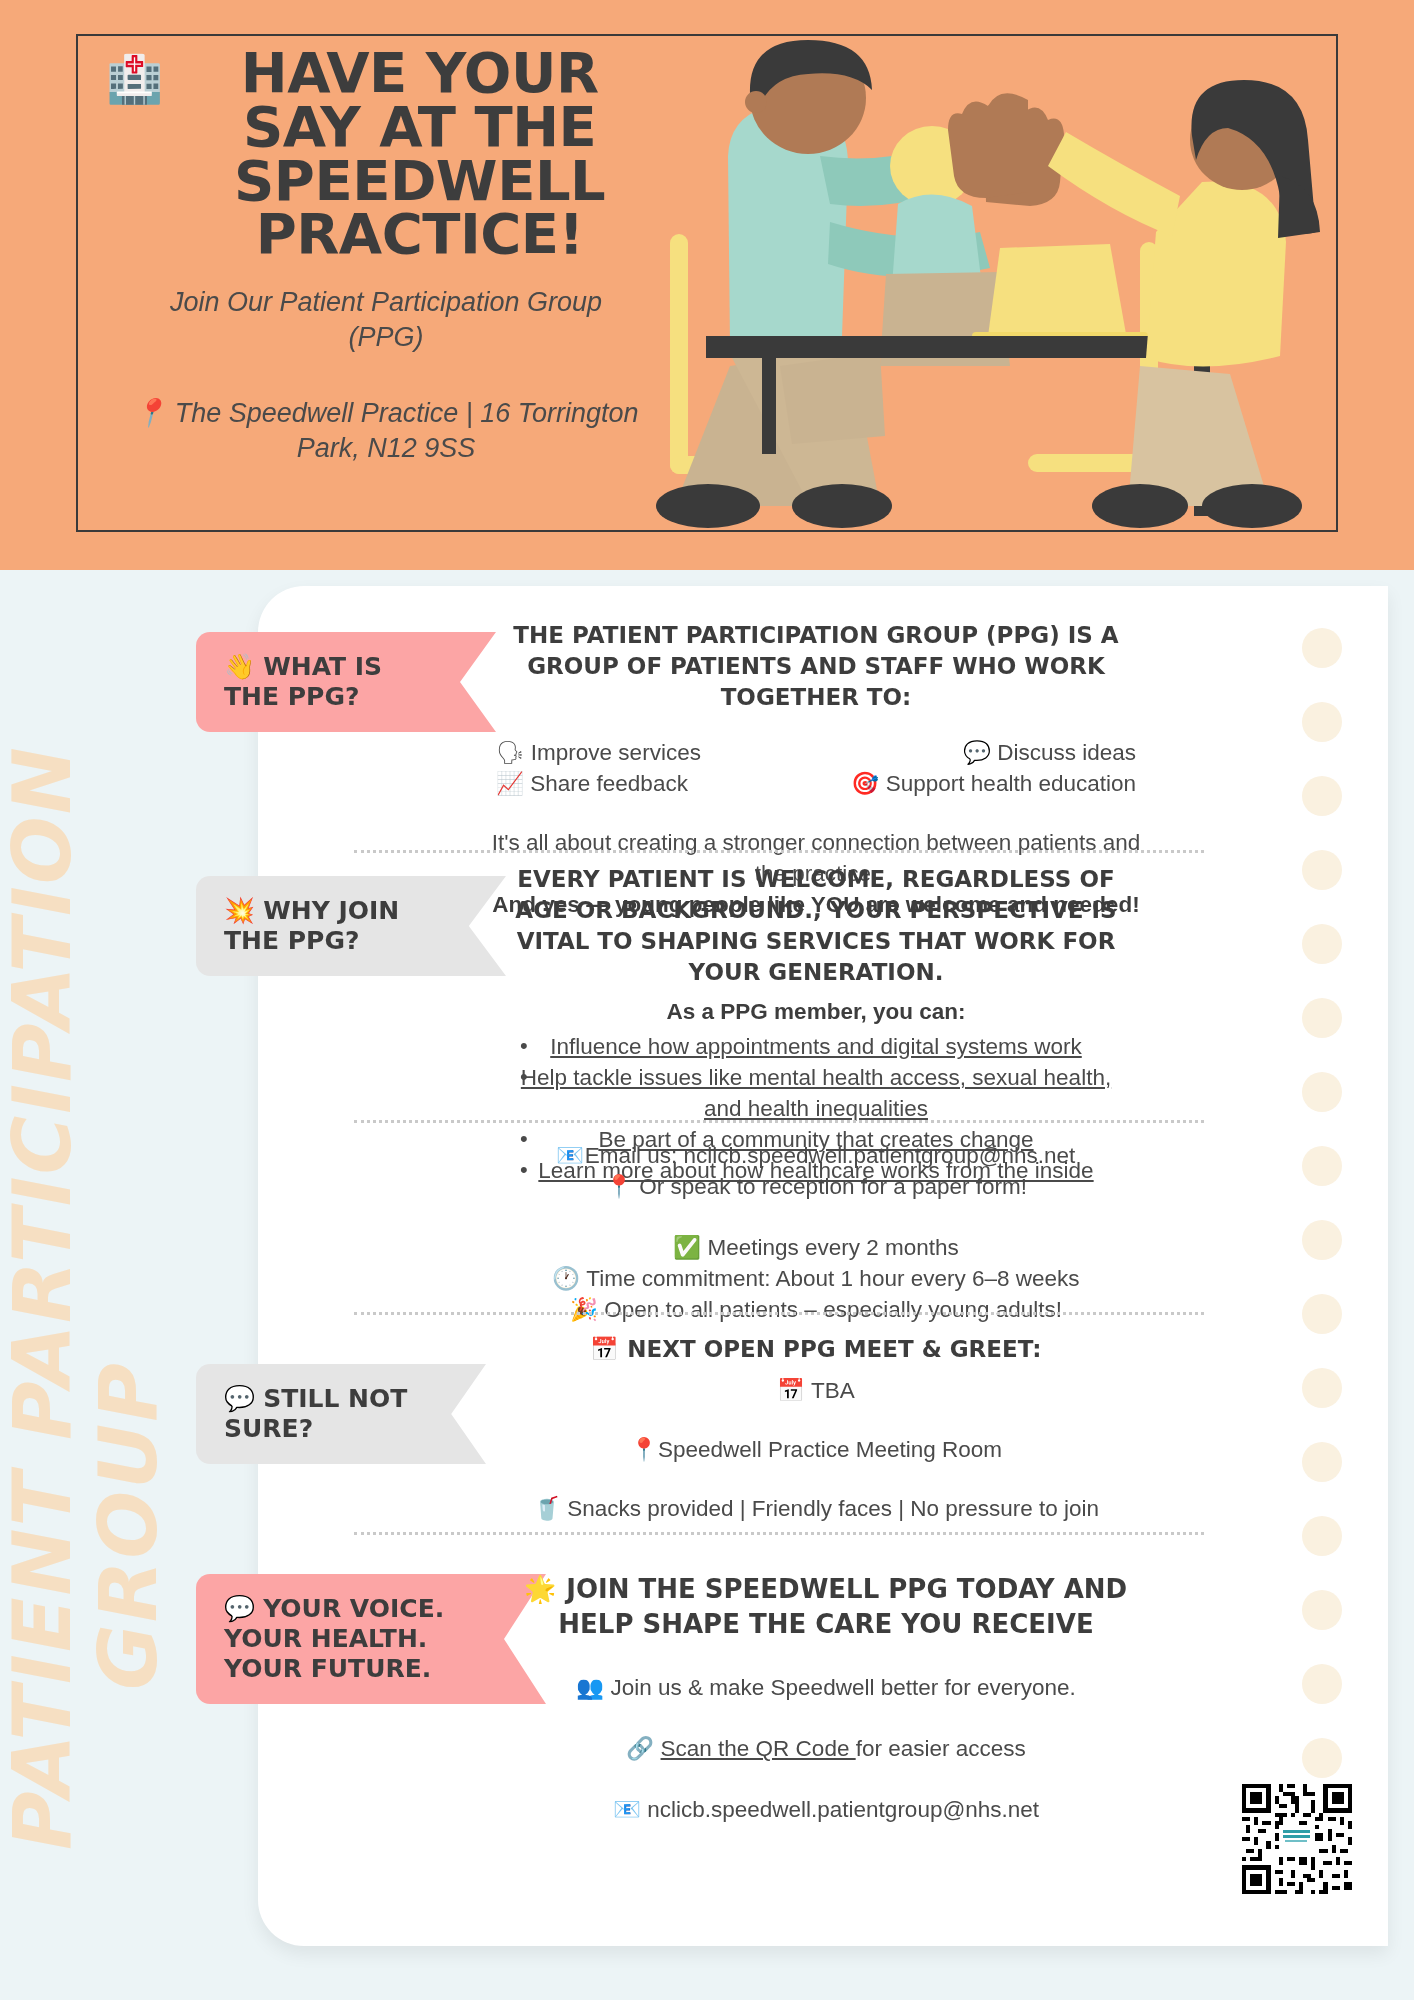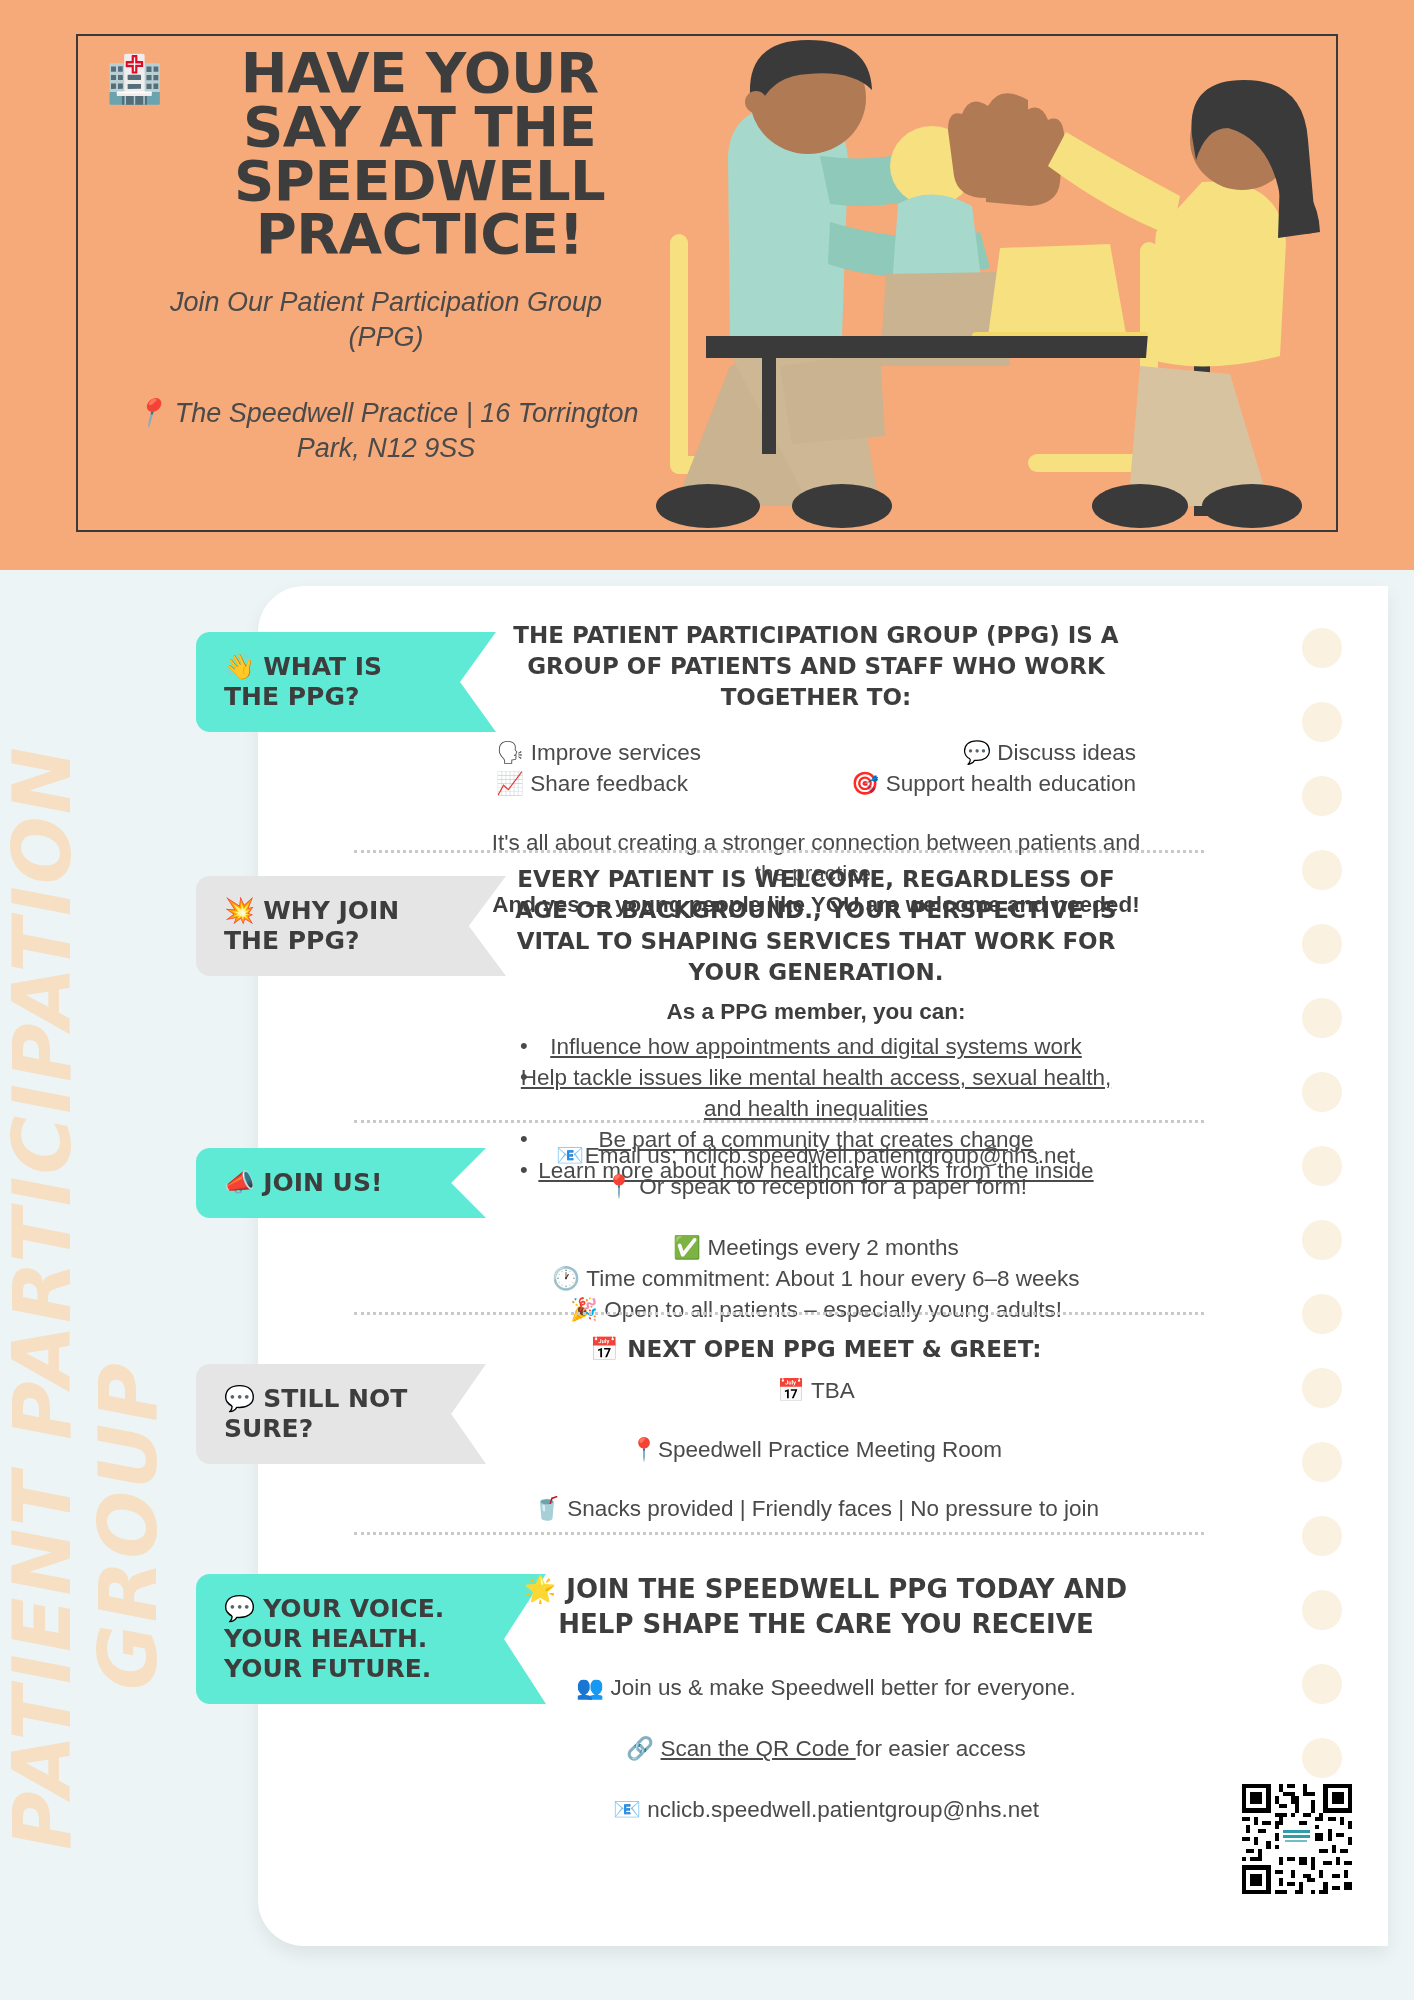--- a/index.html
+++ b/index.html
@@ -95,21 +95,21 @@
     font-size:25px;
     color:#3d3d3d;
     padding:20px 74px 20px 28px;
     line-height:1.2;
     clip-path:polygon(0 0, 100% 0, 88% 50%, 100% 100%, 0 100%);
     border-radius:14px 0 0 14px;
   }
   .ribbon .tail {
     position:absolute; left:0; bottom:-26px; width:36px; height:26px;
   }
-  .ribbon-purple { background:#5eead4; }
+  .ribbon-purple { background:#fca5a5; }
   .ribbon-purple .tail { background:#8d89ad; clip-path:polygon(0 0,100% 0,0 100%); }
   .ribbon-mint { background:#e5e5e5; }
   .ribbon-mint .tail { background:#9dc9bd; clip-path:polygon(0 0,100% 0,0 100%); }
 
   .ribbon .emoji { margin-right:8px; }
 
   .body-col { position:absolute; }
 
   .head-cap {
     font-family:"DejaVu Sans", sans-serif;
@@ -289,24 +289,20 @@
     <ul class="bullets" style="margin-top:4px;">
       <li>Influence how appointments and digital systems work</li>
       <li>Help tackle issues like mental health access, sexual health, and health inequalities</li>
       <li>Be part of a community that creates change</li>
       <li>Learn more about how healthcare works from the inside</li>
     </ul>
   </div>
 
   <div class="divider" style="left:96px; top:534px; width:850px;"></div>
 
-  <div class="ribbon ribbon-purple" style="left:-62px; top:562px; width:290px;">
-    <span class="emoji">📣</span><span>JOIN US!</span>
-    <span class="tail"></span>
-  </div>
 
   <div class="body-col" style="left:228px; top:548px; width:660px;">
     <div class="body-text" style="margin-top:6px;">
       <span>📧</span><span>Email us: nclicb.speedwell.patientgroup@nhs.net</span>
     </div>
     <div class="body-text">
       <span>📍</span>
       <span>Or speak to reception for a paper form!</span>
     </div>
     <div class="body-text" style="margin-top:30px;">

